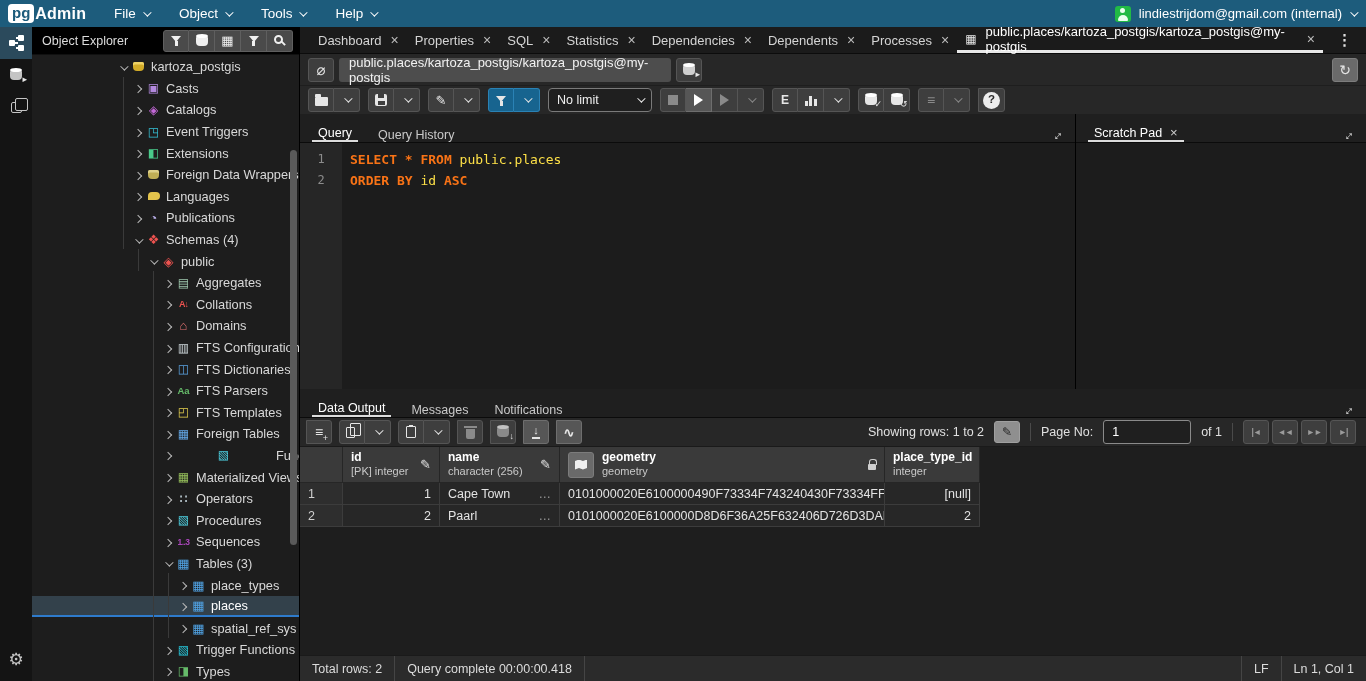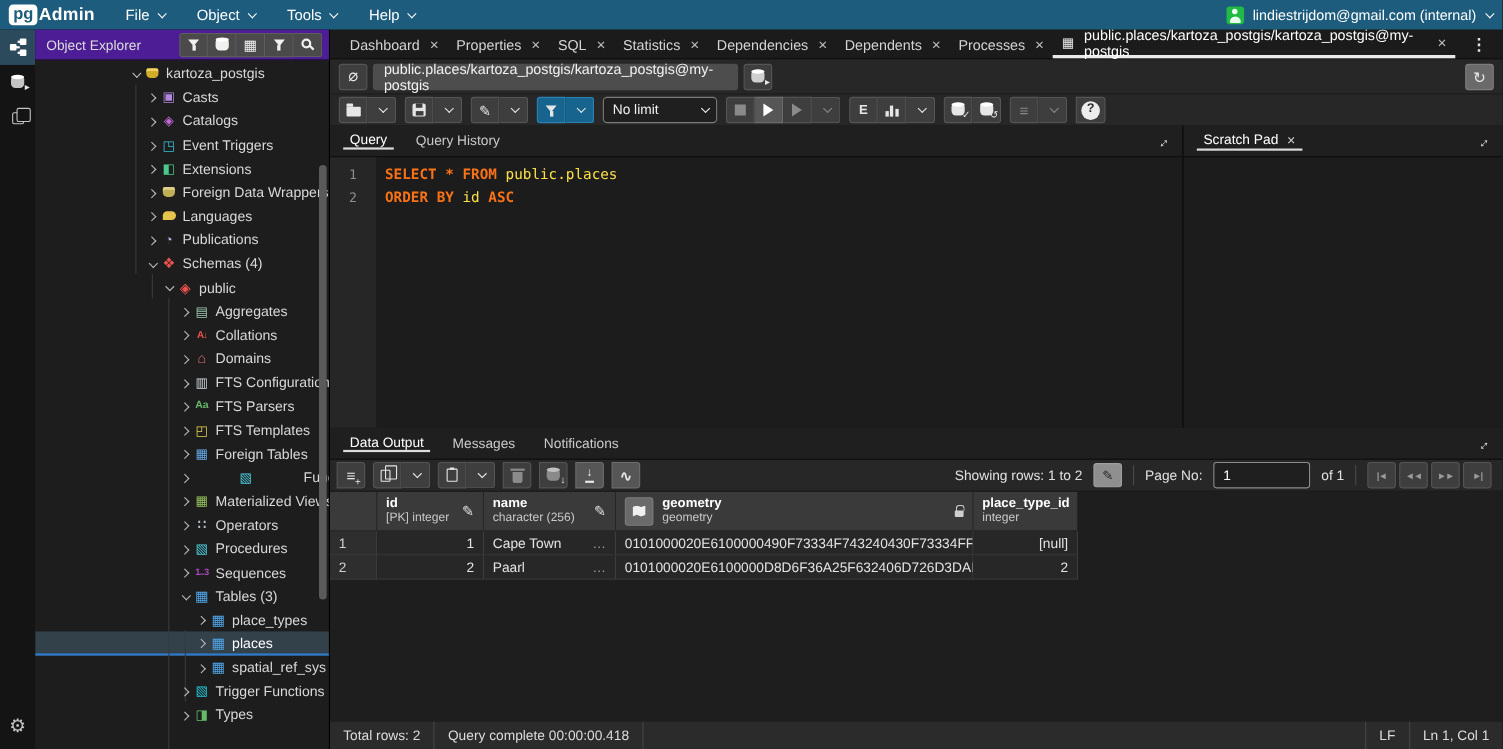--- a/index.html
+++ b/index.html
@@ -32,21 +32,21 @@
   .strip-item.gear { margin-top:auto; margin-bottom:6px; font-size:17px; }
 
   .ic-tree3 { width:6px; height:6px; background:currentColor; border-radius:1px; position:relative; margin-right:9px; }
   .ic-tree3::before { content:""; position:absolute; left:9px; top:-5px; width:6px; height:6px; background:currentColor; border-radius:1px; box-shadow:0 10px 0 currentColor; }
   .ic-tree3::after { content:""; position:absolute; left:4px; top:2px; width:5px; height:2px; background:currentColor; box-shadow:3px -5px 0 currentColor, 3px 5px 0 currentColor; }
   .ic-swap { width:11px; height:11px; border:1.5px solid currentColor; border-radius:2px; position:relative; }
   .ic-swap::before { content:""; position:absolute; top:-5px; left:3px; width:11px; height:11px; border:1.5px solid currentColor; border-radius:2px; background:#141414; }
 
   
   .sidebar { width:268px; flex:0 0 268px; background:#1d1d1d; display:flex; flex-direction:column; border-right:1px solid #000; }
-  .sidebar-header { height:28px; background:#4c1d95; display:flex; align-items:center; padding:0 6px 0 10px; border-bottom:1px solid #101010; }
+  .sidebar-header { height:28px; background:#000000; display:flex; align-items:center; padding:0 6px 0 10px; border-bottom:1px solid #101010; }
   .sidebar-title { font-size:12.5px; color:#dcdcdc; }
   .sb-tools { margin-left:auto; display:flex; }
   .sb-btn { width:26px; height:22px; background:#4a4a4a; border:1px solid #5f5f5f; display:flex; align-items:center; justify-content:center; color:#f0f0f0; }
   .sb-btn:first-child { border-radius:3px 0 0 3px; }
   .sb-btn:last-child { border-radius:0 3px 3px 0; }
   .sb-btn + .sb-btn { border-left:none; }
 
   .tree { position:relative; flex:1; overflow:hidden; padding-top:1px; }
   .tree-row { height:21.6px; display:flex; align-items:center; color:#d8d8d8; font-size:12.8px; white-space:nowrap; }
   .tree-row.selected { background:#33414b; border-bottom:2px solid #2e7bcc; color:#fff; }
@@ -155,21 +155,21 @@
     border:1.5px solid #cfcfcf; border-bottom:none; border-radius:3px 3px 0 0; }
   .ic-map { width:12px; height:10px; background:#f0f0f0;
     clip-path:polygon(0 15%,33% 0,66% 15%,100% 0,100% 85%,66% 100%,33% 85%,0 100%); }
   .ic-pager { font-size:8.5px; letter-spacing:-1px; font-weight:bold; }
 
   
   .split { flex:1; display:flex; min-height:0; }
   .pane { display:flex; flex-direction:column; min-width:0; }
   .pane-editor { width:775px; flex:0 0 775px; }
   .pane-scratch { flex:1; border-left:1px solid #000; }
-  .pane-tabs { height:29px; background:#1f1f1f; border-bottom:1px solid #0b0b0b; display:flex; align-items:center; padding:0 2px 0 12px; }
+  .pane-tabs { height:29px; background:#1f1f1f; border-bottom:1px solid #0b0b0b; display:flex; align-items:flex-end; padding:0 2px 0 12px; }
   .ptab { display:flex; align-items:center; gap:8px; padding:0 6px; margin-right:14px; color:#c9c9c9; font-size:12.5px; }
   .ptab.active { color:#fff; border-bottom:2.5px solid #dcdcdc; }
   .ptab .x { font-size:13px; color:#cfcfcf; }
   .pane-expand { margin-left:auto; display:flex; align-items:center; padding:0 10px; }
 
   .editor { flex:1; display:flex; background:#1c1c1c; font-family:"DejaVu Sans Mono", monospace; font-size:13px; }
   .gutter { width:42px; flex:0 0 42px; background:#262626; color:#8c8c8c; text-align:center; padding-top:6px; }
   .gutter div { height:21px; line-height:21px; font-size:12px; }
   .code { padding:6px 0 0 8px; }
   .code .ln { height:21px; line-height:21px; white-space:pre; }
@@ -389,20 +389,27 @@
           <span class="tw">
             <span class="caret"></span>
           </span>
           <span class="ti ti-fts-configurations"></span>
           <span>FTS Configurations</span>
         </div>
         <div class="tree-row" style="padding-left: 129px;">
           <span class="tw">
             <span class="caret"></span>
           </span>
+          <span class="ti ti-fts-dictionaries"></span>
+          <span>FTS Dictionaries</span>
+        </div>
+        <div class="tree-row" style="padding-left: 129px;">
+          <span class="tw">
+            <span class="caret"></span>
+          </span>
           <span class="ti ti-fts-parsers"></span>
           <span>FTS Parsers</span>
         </div>
         <div class="tree-row" style="padding-left: 129px;">
           <span class="tw">
             <span class="caret"></span>
           </span>
           <span class="ti ti-fts-templates"></span>
           <span>FTS Templates</span>
         </div>

